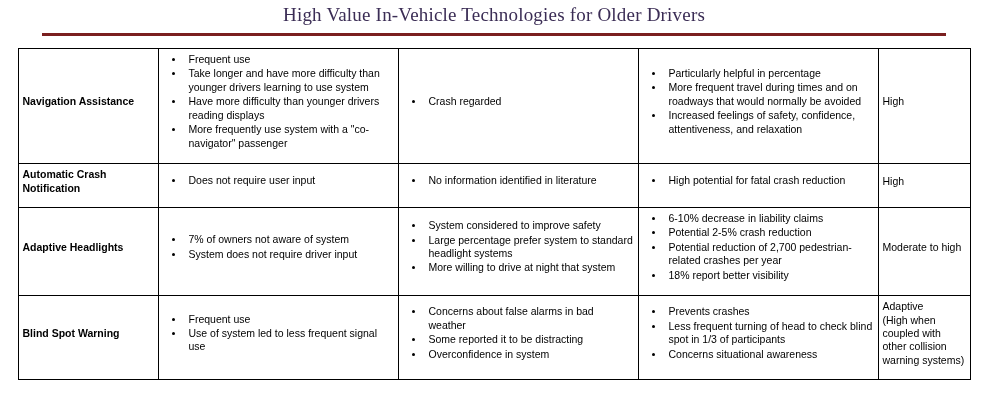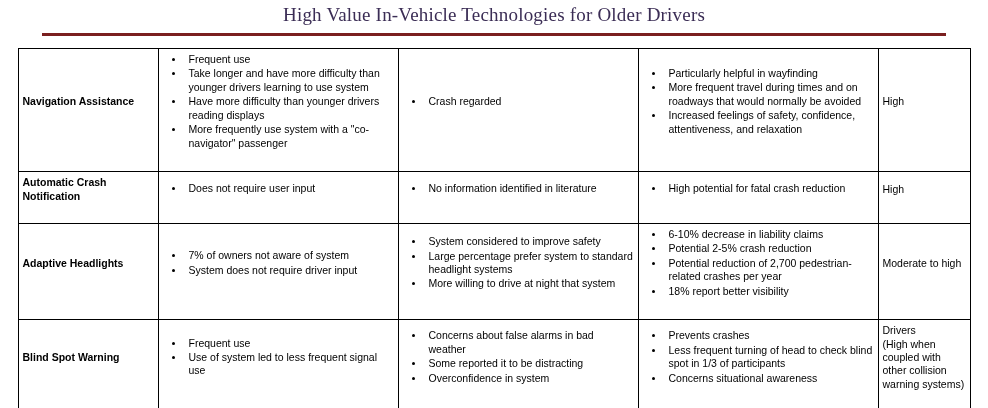--- a/index.html
+++ b/index.html
@@ -37,21 +37,21 @@
   table.matrix {
     border-collapse: collapse;
     table-layout: fixed;
     width: 952px;
     margin: 12px auto 0 auto;
     font-family: "Liberation Sans", sans-serif;
   }
   table.matrix td {
     border: 1px solid #000000;
     vertical-align: middle;
-    padding: 4px 4px 20px 4px;
+    padding: 4px 4px 12px 4px;
     font-size: 10.5px;
     line-height: 1.28;
   }
   td.rowlabel {
     font-weight: bold;
     font-size: 11px;
     padding-left: 10px;
     vertical-align: middle;
     margin-top: 17px;
   }
@@ -112,21 +112,21 @@
             <li>More frequently use system with a "co-navigator" passenger</li>
           </ul>
         </td>
         <td class="cell-list">
           <ul class="bul">
             <li>Crash regarded</li>
           </ul>
         </td>
         <td class="cell-list">
           <ul class="bul">
-            <li>Particularly helpful in wayfinding</li>
+            <li>Particularly helpful in percentage</li>
             <li>More frequent travel during times and on roadways that would normally be avoided</li>
             <li>Increased feelings of safety, confidence, attentiveness, and relaxation</li>
           </ul>
         </td>
         <td class="cell-plain">
           <div class="plain-lines">
             <div>High</div>
           </div>
         </td>
       </tr>
@@ -202,21 +202,21 @@
         </td>
         <td class="cell-list">
           <ul class="bul">
             <li>Prevents crashes</li>
             <li>Less frequent turning of head to check blind spot in 1/3 of participants</li>
             <li>Concerns situational awareness</li>
           </ul>
         </td>
         <td class="cell-plain">
           <div class="plain-lines">
-            <div>Drivers</div>
+            <div>Adaptive</div>
             <div>(High when coupled with other collision warning systems)</div>
           </div>
         </td>
       </tr>
     </tbody>
   </table>
 
 </div>
 
 </body></html>

